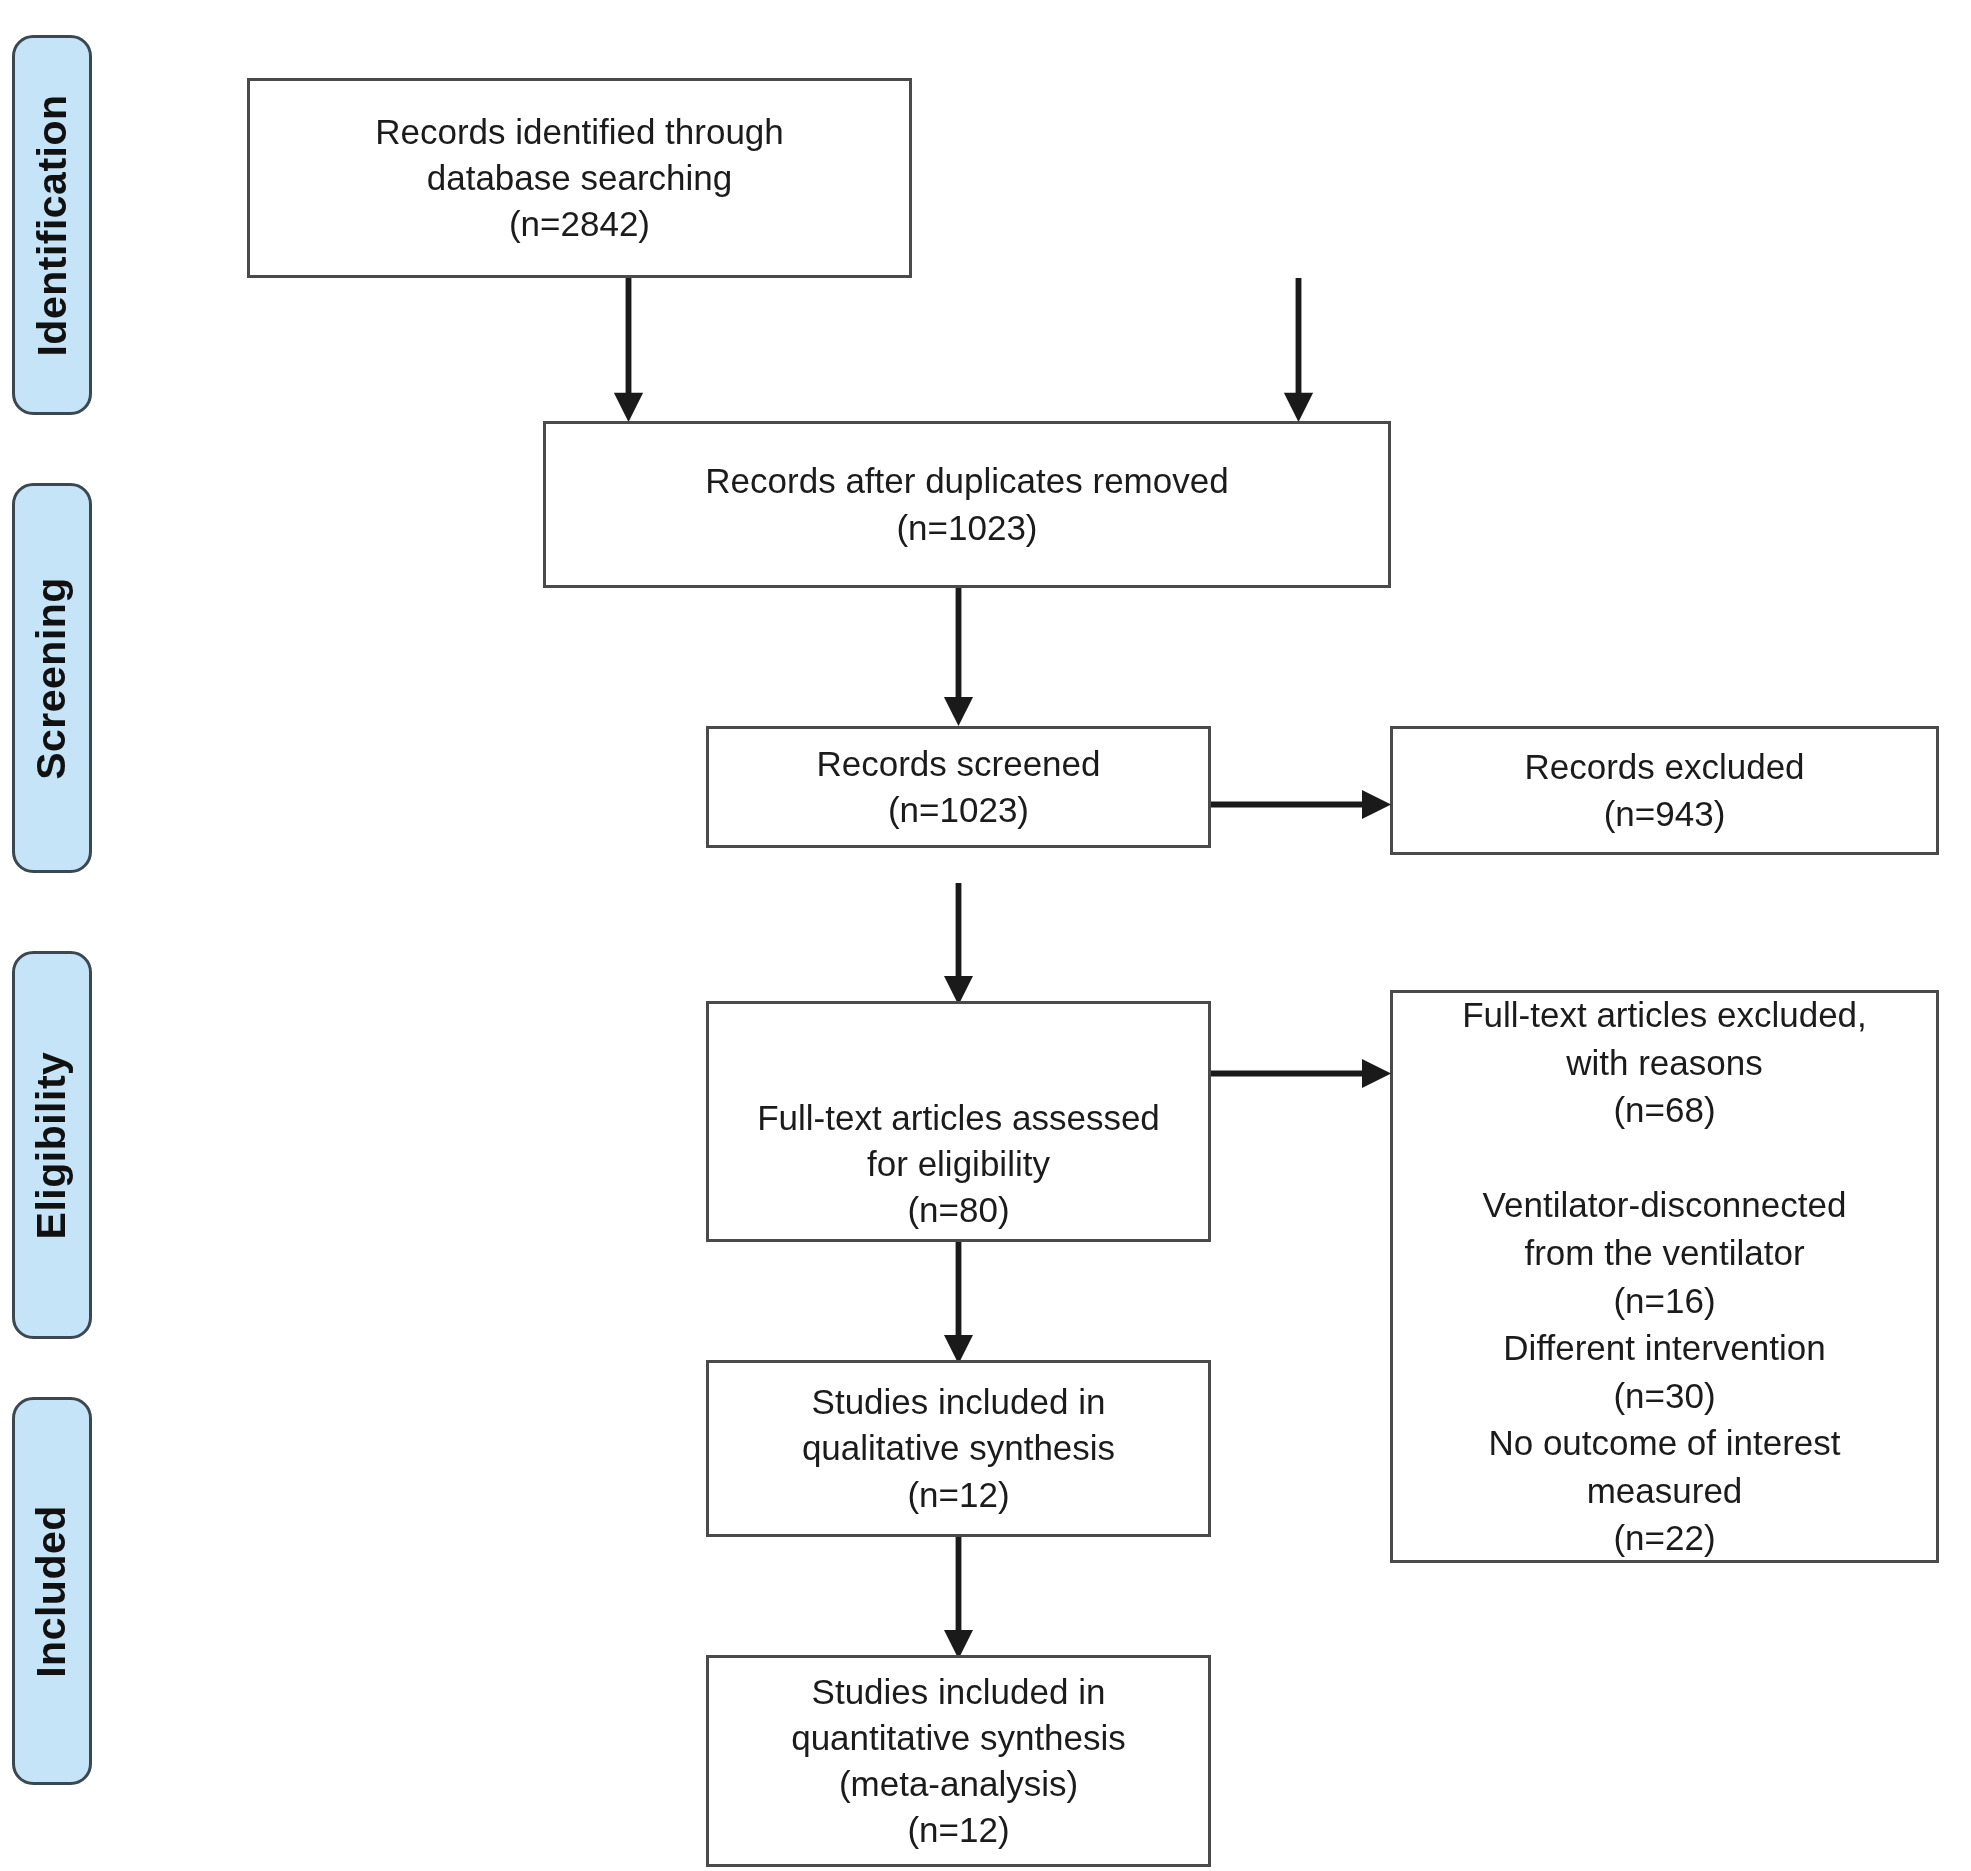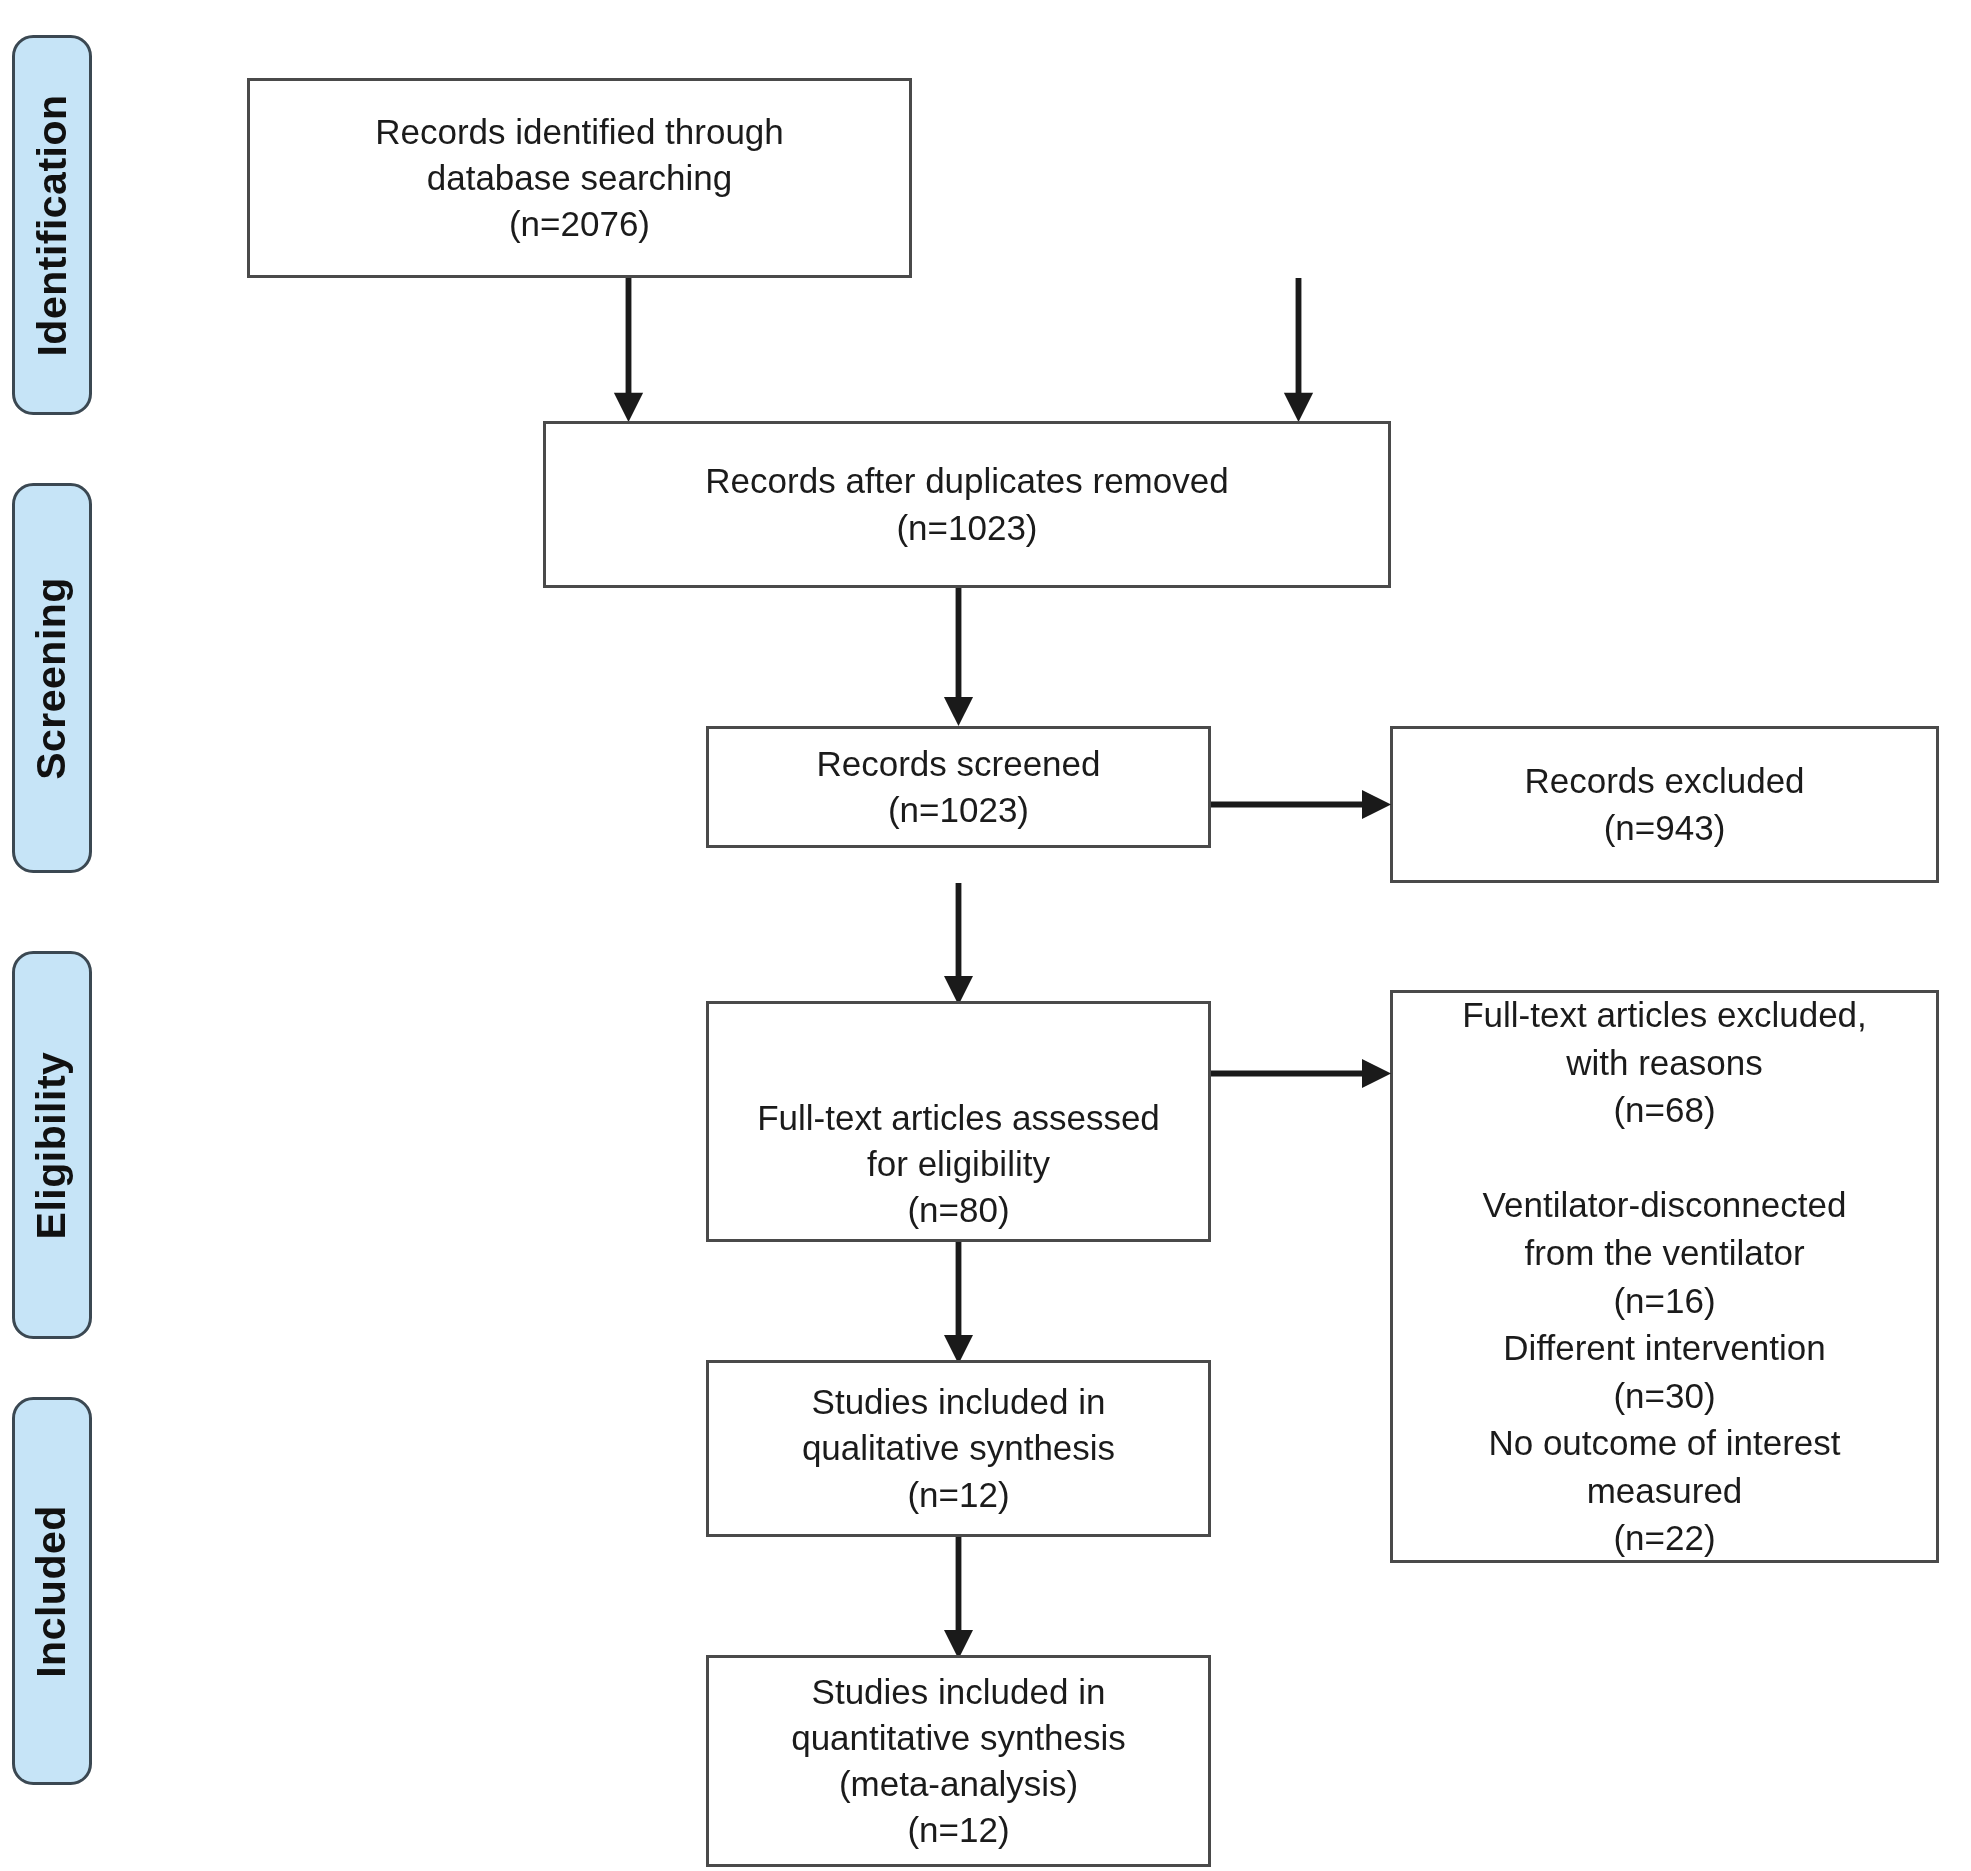--- a/index.html
+++ b/index.html
@@ -90,21 +90,21 @@
     <span class="stage-label">Eligibility</span>
   </div>
 
   <div class="stage-tab" style="left:11.6px; top:1397px; width:80px; height:388px;">
     <span class="stage-label">Included</span>
   </div>
 
   <div class="flow-box" style="left:247px; top:78px; width:665px; height:200px;">
     <div class="box-text">Records identified through
 database searching
-(n=2076)</div>
+(n=2842)</div>
   </div>
 
 
   <div class="conn" style="left:609px; top:278px; width:39px; height:146px;">
     <svg width="39" height="146" viewBox="0 0 40 150">
       <line x1="20" y1="0" x2="20" y2="122" stroke="#1a1a1a" stroke-width="6"></line>
       <polygon points="5,118 35,118 20,148" fill="#1a1a1a"></polygon>
     </svg>
   </div>
 
@@ -125,21 +125,21 @@
       <line x1="20" y1="0" x2="20" y2="116" stroke="#1a1a1a" stroke-width="6"></line>
       <polygon points="5,112 35,112 20,142" fill="#1a1a1a"></polygon>
     </svg>
   </div>
 
   <div class="flow-box" style="left:706px; top:726px; width:505px; height:122px;">
     <div class="box-text">Records screened
 (n=1023)</div>
   </div>
 
-  <div class="flow-box" style="left:1390px; top:726px; width:549px; height:157px;">
+  <div class="flow-box" style="left:1390px; top:726px; width:549px; height:129px;">
     <div class="box-text">Records excluded
 (n=943)</div>
   </div>
 
   <div class="conn" style="left:1211px; top:785px; width:182px; height:39px;">
     <svg width="182" height="39" viewBox="0 0 188 40">
       <line x1="0" y1="20" x2="160" y2="20" stroke="#1a1a1a" stroke-width="6"></line>
       <polygon points="156,5 156,35 186,20" fill="#1a1a1a"></polygon>
     </svg>
   </div>

